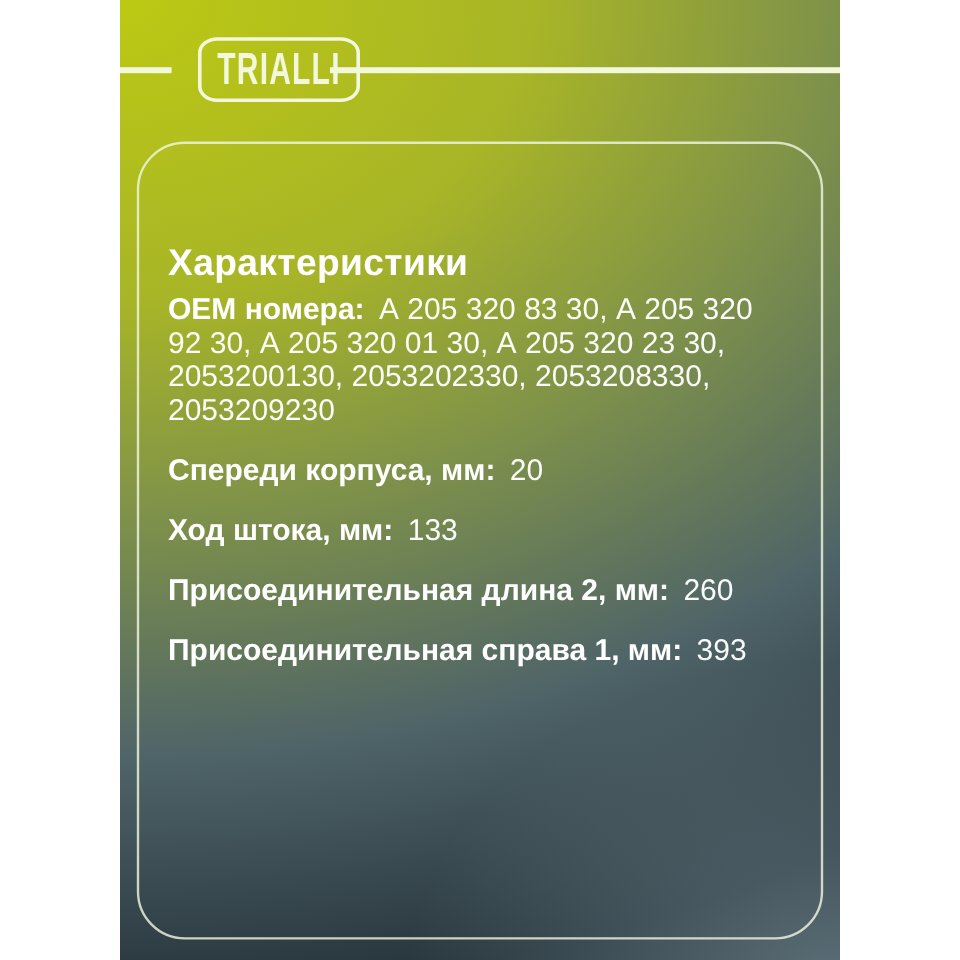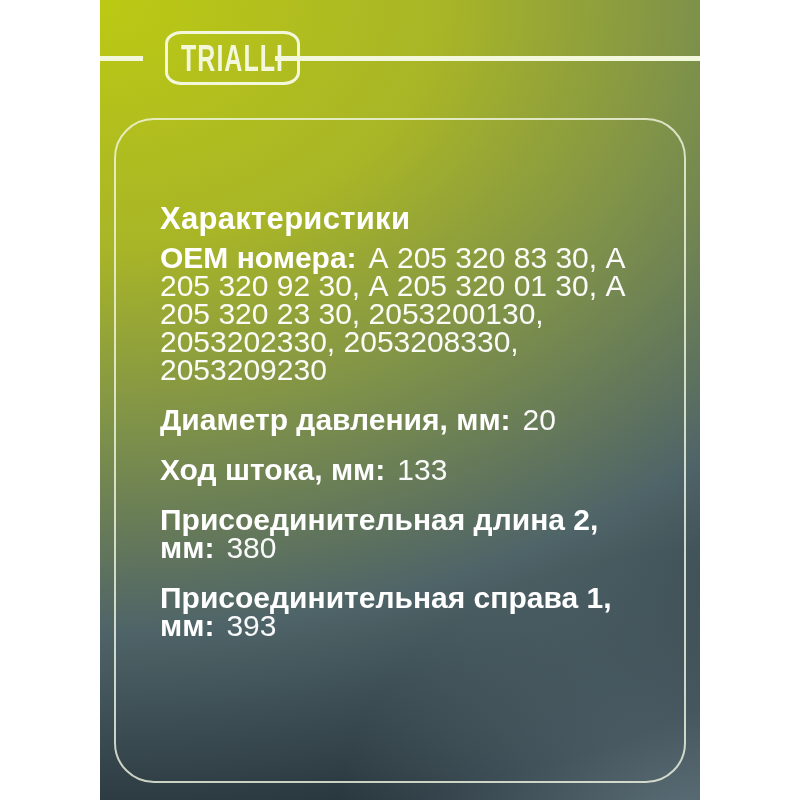--- a/index.html
+++ b/index.html
@@ -51,34 +51,34 @@
     white-space: nowrap;
   }
   
   .card {
     position: absolute;
     left: 14px; top: 118px;
     width: 572px; height: 665px;
     box-sizing: border-box;
     border: 2px solid rgba(242,247,228,0.8);
     border-radius: 40px;
-    padding: 80px 36px 0 44px;
+    padding: 80px 36px 0 24px;
     color: #ffffff;
   }
   .card-title {
     margin: 0 0 7px 0;
     font-size: 31px;
     font-weight: 700;
     letter-spacing: 0.3px;
     line-height: 1.2;
     color: #ffffff;
   }
   .field {
     margin: 0 0 22px 0;
-    font-size: 30px;
+    font-size: 25px;
     line-height: 28px;
     color: #ffffff;
   }
   .field .label { font-weight: 700; }
   .field .value {
     font-weight: 400;
     margin-left: 12px;
     color: rgba(255,255,255,0.96);
   }
 </style>
@@ -96,30 +96,30 @@
 
     <div class="card">
       <h1 class="card-title">Характеристики</h1>
 
       <p class="field">
         <span class="label">OEM номера:</span><span class="value">А 205 320 83 30, А 205 320 92 30, А 205 320 01 30, А 205 320 23 30, 2053200130, 2053202330, 2053208330, 2053209230</span>
       </p>
 
 
       <p class="field">
-        <span class="label">Диаметр давления, мм:</span><span class="value">20</span>
+        <span class="label">Спереди корпуса, мм:</span><span class="value">20</span>
       </p>
 
       <p class="field">
         <span class="label">Ход штока, мм:</span><span class="value">133</span>
       </p>
 
 
       <p class="field">
-        <span class="label">Присоединительная длина 2, мм:</span><span class="value">380</span>
+        <span class="label">Присоединительная длина 2, мм:</span><span class="value">260</span>
       </p>
 
       <p class="field">
         <span class="label">Присоединительная справа 1, мм:</span><span class="value">393</span>
       </p>
     </div>
 
   </div>
 </div>
 

